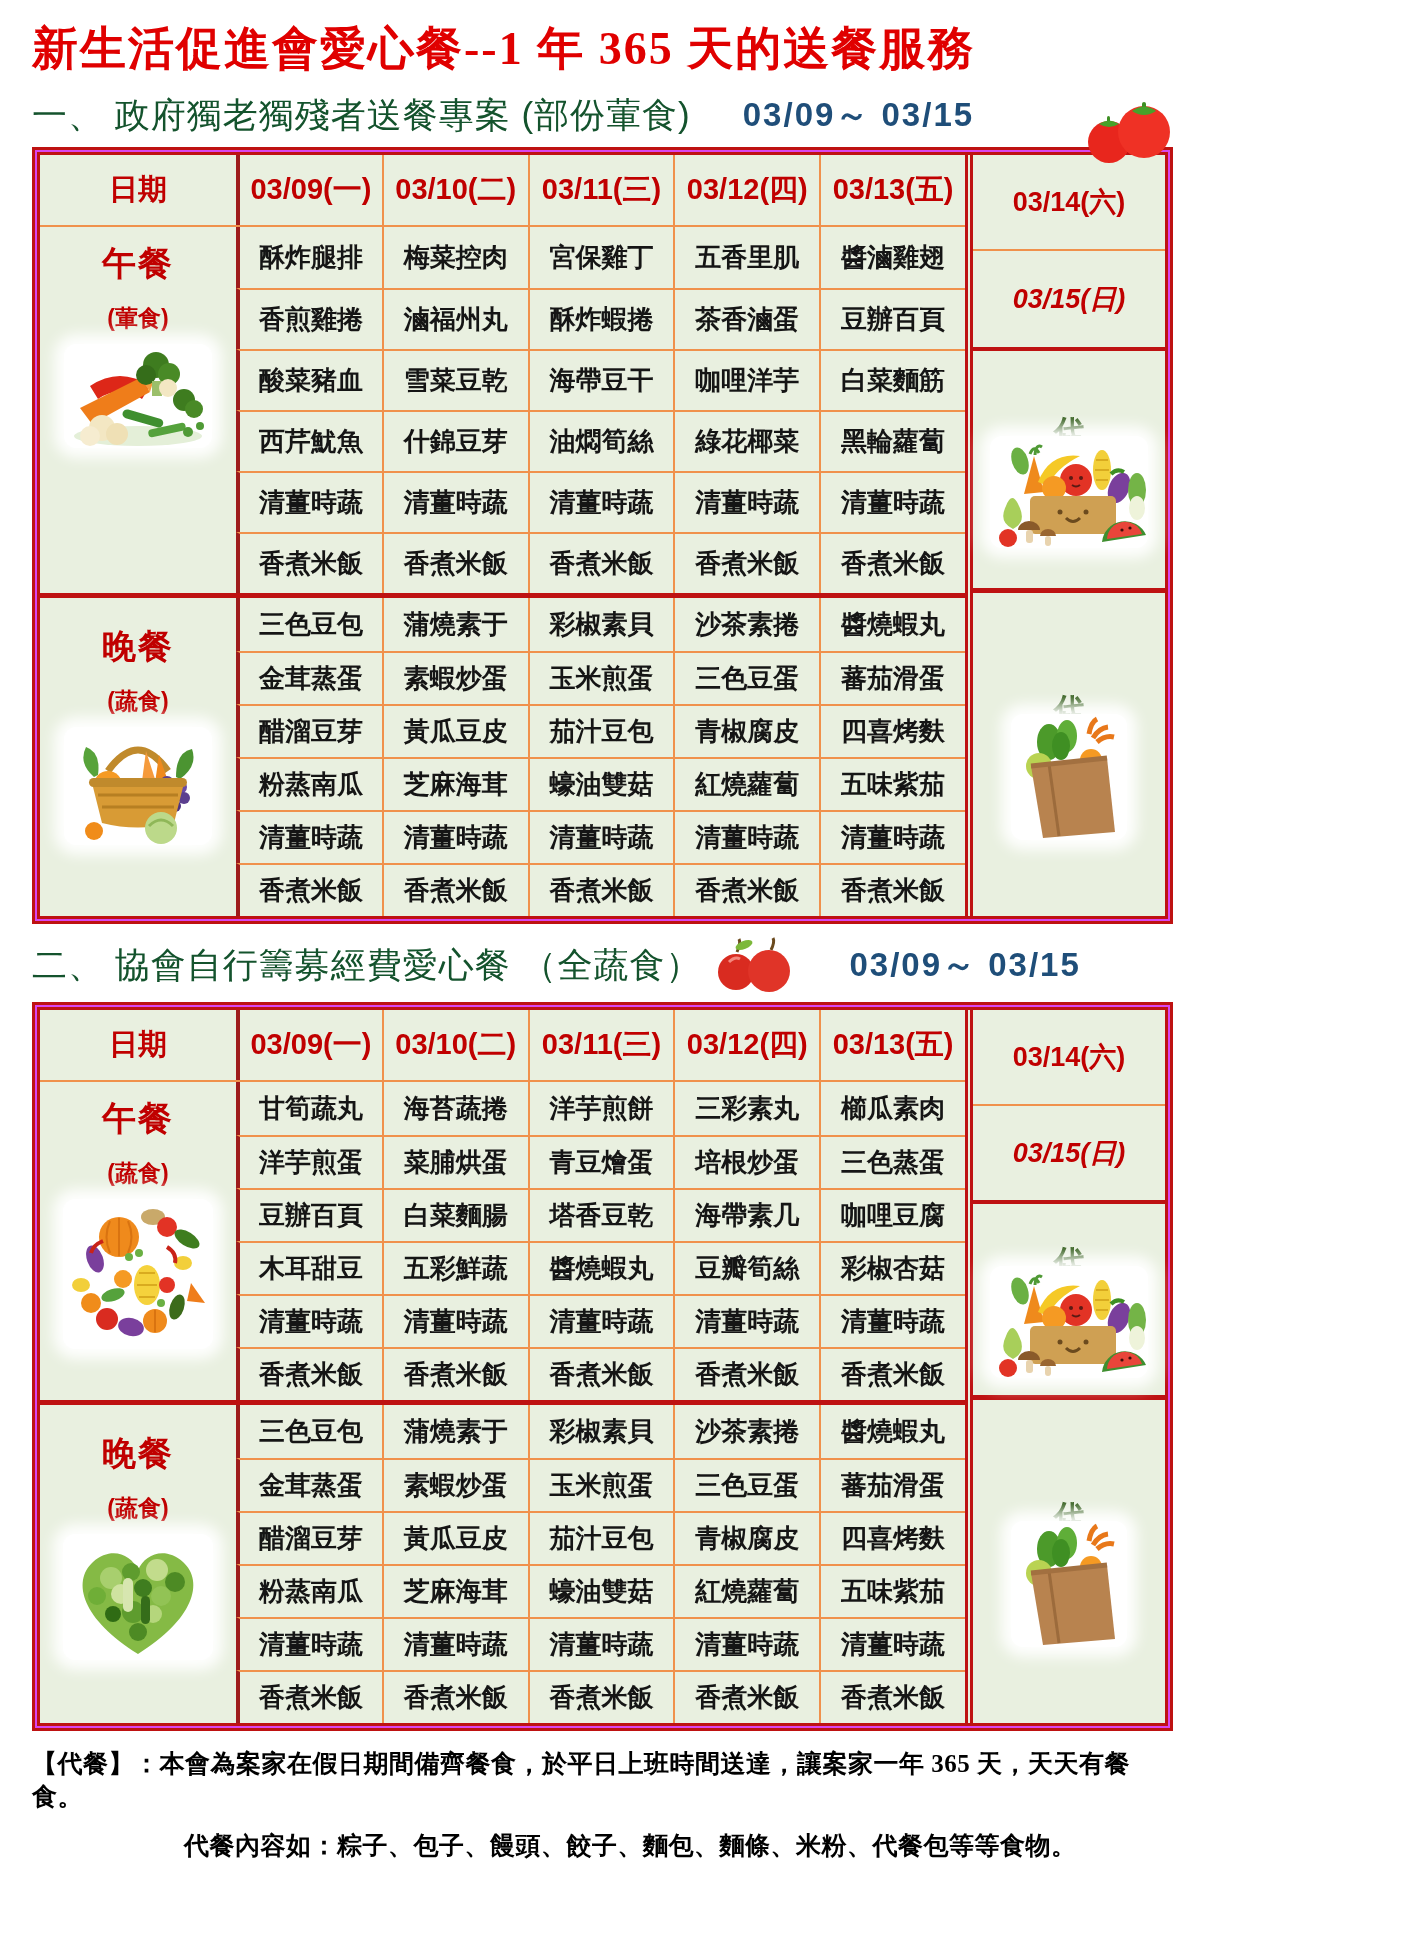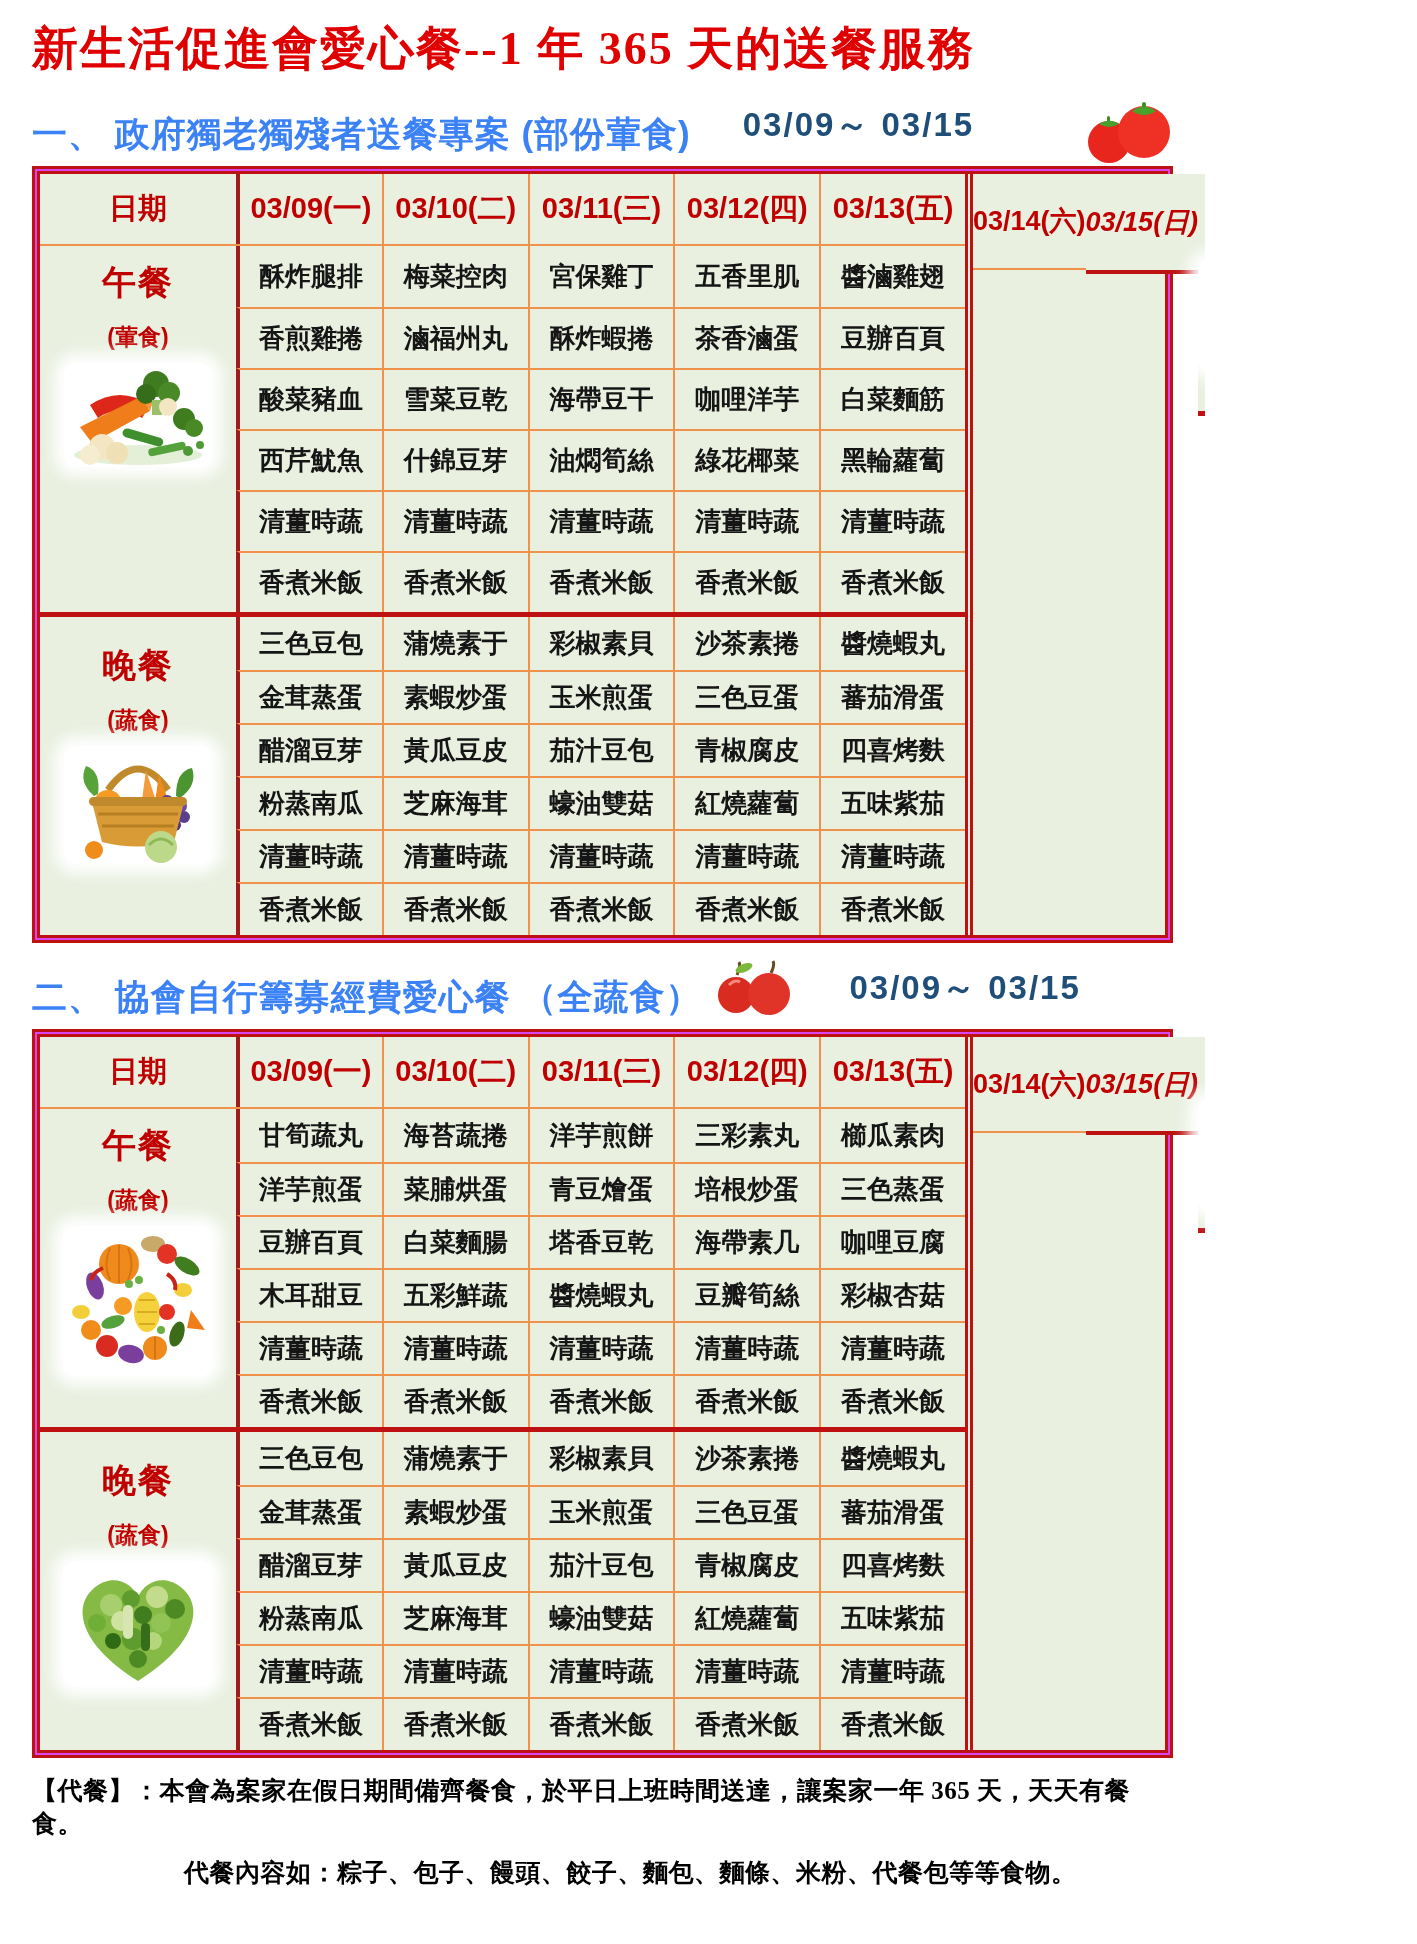--- a/index.html
+++ b/index.html
@@ -4,42 +4,42 @@
 <style>
   html,body{margin:0;padding:0;background:#ffffff;}
   body{width:1417px;font-family:"Liberation Sans","DejaVu Sans",sans-serif;}
   .page{position:relative;width:1205px;height:1944px;box-sizing:border-box;padding:14px 32px 2px;overflow:hidden;}
 
   .title{font-family:"Liberation Serif","DejaVu Serif",serif;color:#e00000;font-size:46px;font-weight:700;letter-spacing:2px;margin:4px 0 10px;}
   .notes p{margin:3px 0;font-size:21px;font-weight:600;color:#141414;letter-spacing:.5px;}
   .tomatoes{position:absolute;right:30px;top:92px;line-height:0;}
 
   .sec-head{display:flex;align-items:center;margin:12px 0 8px;}
-  .sec-title{color:#3b82f6;font-size:35px;font-weight:700;letter-spacing:1px;margin-top:19px;}
+  .sec-title{color:#14532d;font-size:35px;font-weight:400;letter-spacing:1px;}
   .sec-range{color:#1F4E79;font-size:33px;font-weight:800;margin-left:52px;letter-spacing:2px;}
   .apples{margin-left:10px;line-height:0;}
 
   .menu-table{display:flex;border:8px double #be1212;background:#d946ef;}
   .t-main{flex:1;display:flex;flex-direction:column;background:#E9F0E0;--orange:#F0914C;}
   .hband{display:grid;grid-template-columns:196px repeat(5,1fr);height:72px;border-bottom:2px solid #F0914C;box-sizing:border-box;}
   .band{display:grid;grid-template-columns:196px repeat(5,1fr);}
   .band.dinner{border-top:5px solid #be1212;}
   .cell{background:#E9F0E0;display:flex;align-items:center;justify-content:center;box-sizing:border-box;text-align:center;}
   .hcell{color:#C00000;font-weight:800;font-size:29px;}
   .hband .day{border-left:2px solid #F0914C;}
   .hband .day.first-col{border-left:4px solid #9e1c1c;}
   .item{font-size:26px;font-weight:700;color:#151515;border-left:2px solid #F0914C;}
   .item:not(.first-row){border-top:2px solid #F0914C;}
   .item.first-col{border-left:4px solid #9e1c1c;}
   .mealcell{flex-direction:column;grid-row:1 / span 6;grid-column:1;justify-content:flex-start;padding-top:14px;}
   .band.dinner .mealcell{padding-top:26px;}
   .meal{color:#C00000;font-size:34px;font-weight:800;letter-spacing:2px;}
   .diet{color:#C00000;font-size:23px;font-weight:800;margin-top:16px;}
   .iconbox{background:#fff;border-radius:12px;box-shadow:0 0 14px 10px rgba(255,255,255,.95);line-height:0;margin-top:10px;}
-  .t-weekend{width:192px;border-left:8px double #be1212;display:flex;background:#E9F0E0;}
+  .t-weekend{width:192px;border-left:8px double #be1212;display:flex;flex-direction:column;background:#E9F0E0;}
   .wkdate{color:#C00000;font-weight:800;font-size:27px;border-bottom:2px solid #F0914C;}
   .wkdate.wk2{border-bottom:4px solid #be1212;font-style:italic;}
   .wksub{flex-direction:column;justify-content:center;gap:2px;}
   .wksub.lunchsub{border-bottom:5px solid #be1212;}
   .wksub.dinnersub{flex:1;}
   .sub-label{writing-mode:vertical-rl;text-orientation:upright;color:#2F5B17;font-size:31px;font-weight:800;letter-spacing:16px;}
 
   .footer{margin-top:16px;font-family:"Liberation Serif","DejaVu Serif",serif;color:#000;}
   .footer p{margin:0;font-size:25px;font-weight:600;letter-spacing:.5px;}
   .footer .f2{margin:16px 0 0 152px;}

